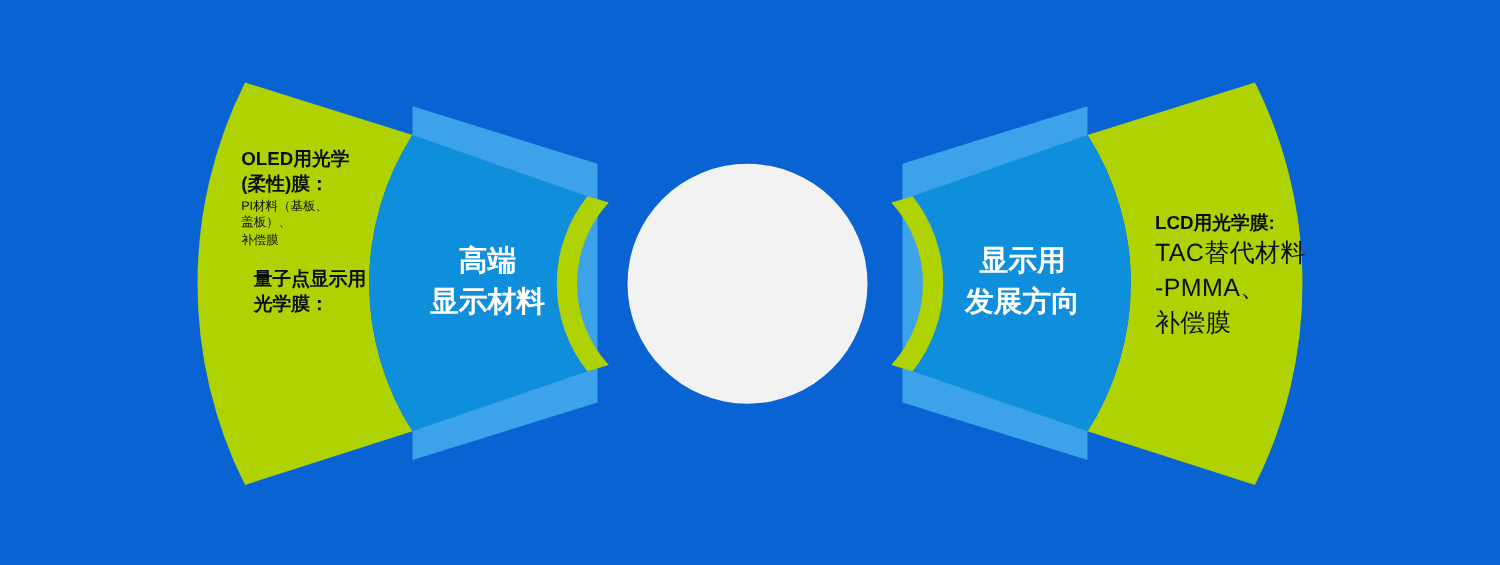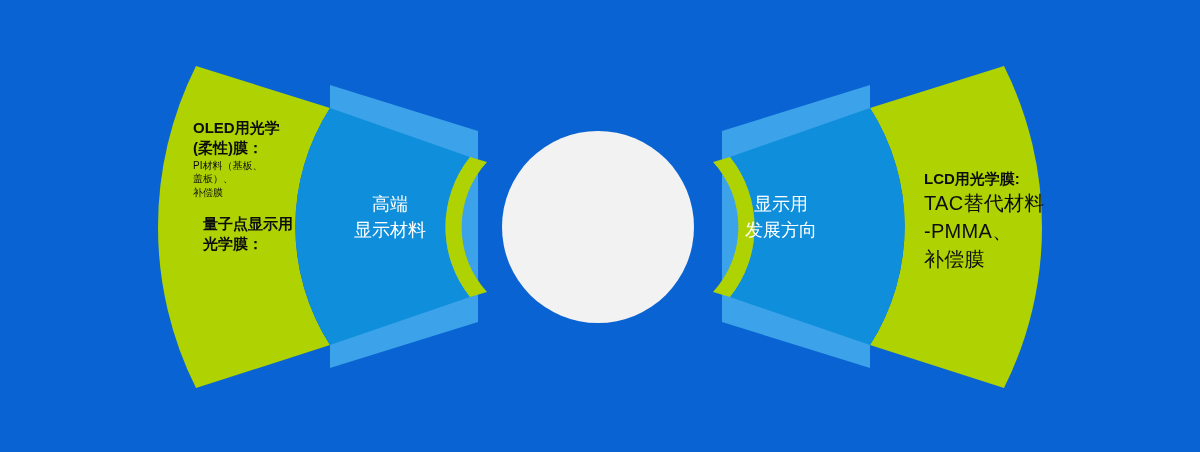--- a/index.html
+++ b/index.html
@@ -30,25 +30,25 @@
   .right-detail{
     position:absolute;left:924px;top:168px;width:170px;
     color:#0d0d0d;
     line-height:1.40;
   }
   .right-detail .head{font-size:15px;font-weight:bold;}
   .right-detail .body{font-size:20px;font-weight:normal;letter-spacing:.3px;}
 
   
   .fan-label{
-    position:absolute;color:#ffffff;font-weight:normal;font-size:18px;
+    position:absolute;color:#ffffff;font-weight:bold;font-size:23px;
     line-height:1.42;text-align:center;white-space:nowrap;
   }
   .fan-label.left{left:322px;top:192px;width:136px;}
-  .fan-label.right{left:711px;top:192px;width:140px;}
+  .fan-label.right{left:748px;top:192px;width:140px;}
 
   
   .center-text{
     position:absolute;left:503px;top:178px;width:190px;
     text-align:center;color:#0a63d2;
     font-weight:bold;font-size:34px;line-height:1.25;
     letter-spacing:1px;white-space:nowrap;
   }
 </style>
 </head>

